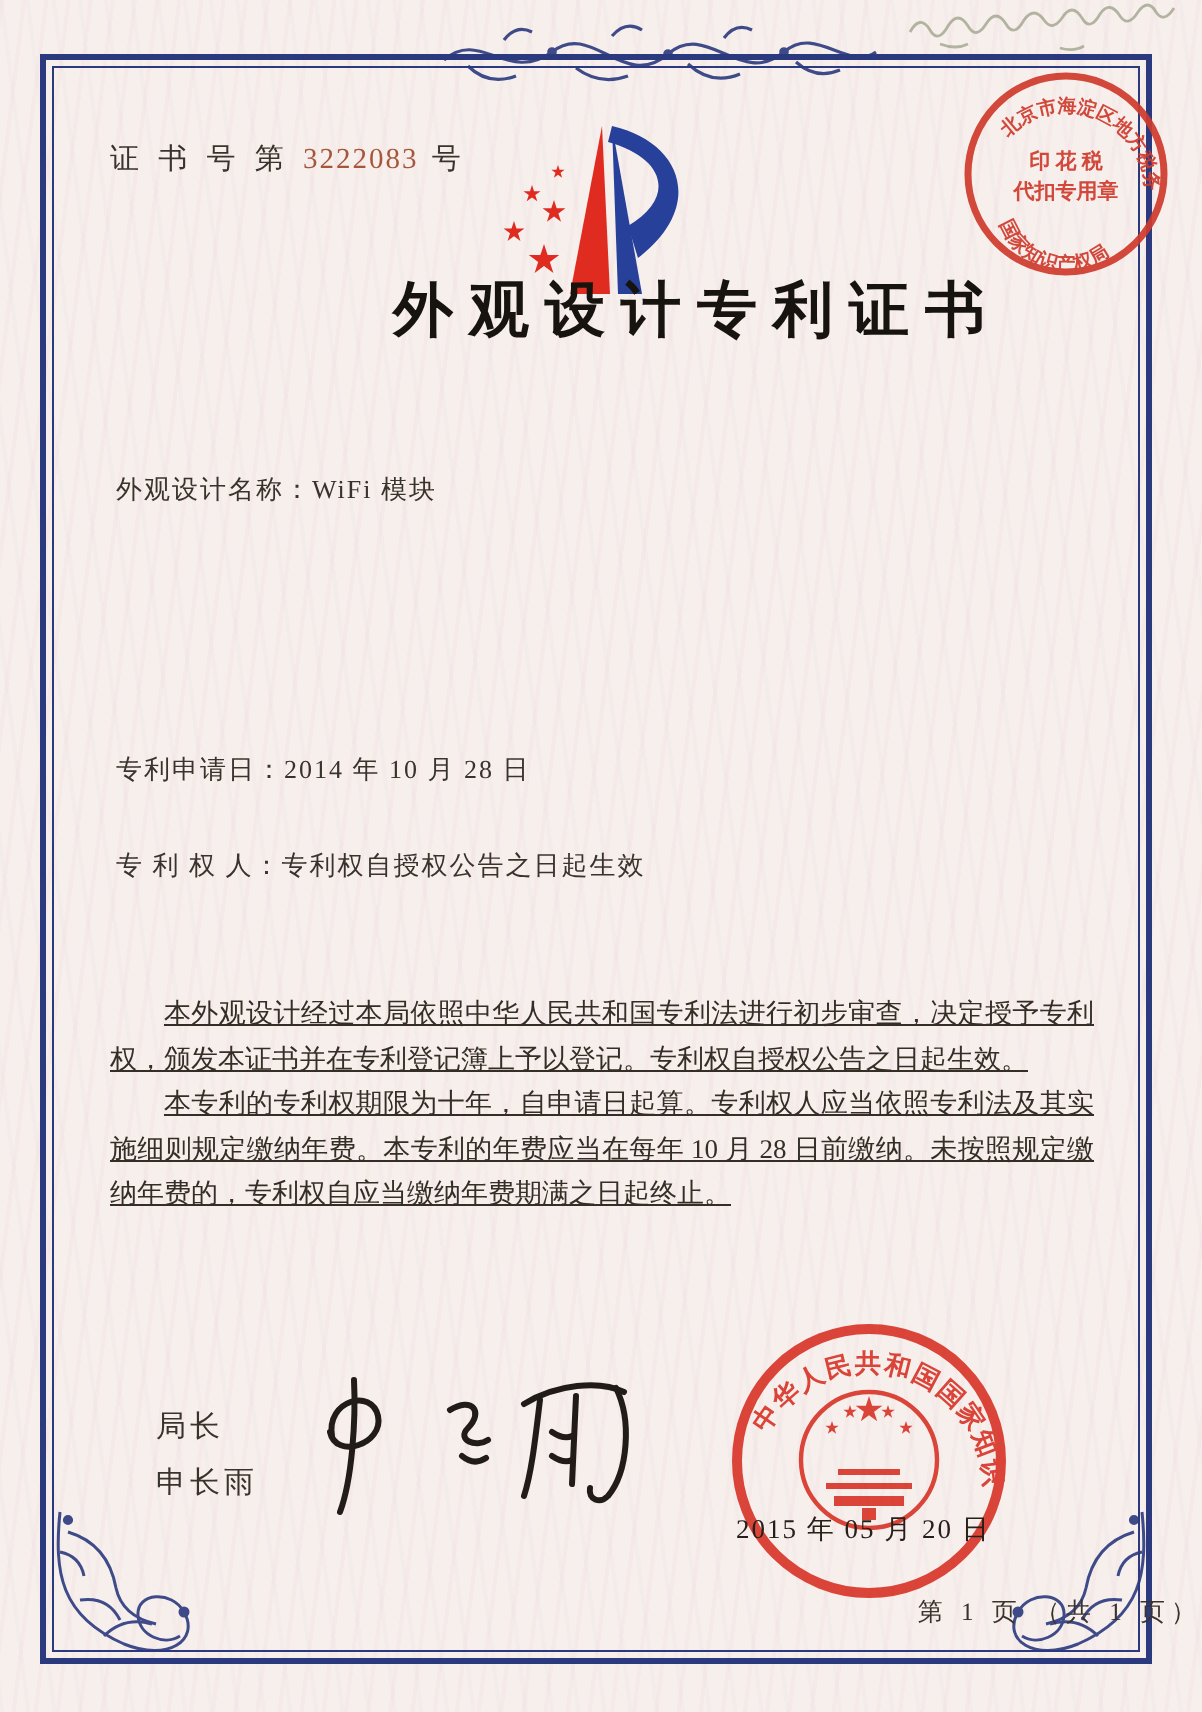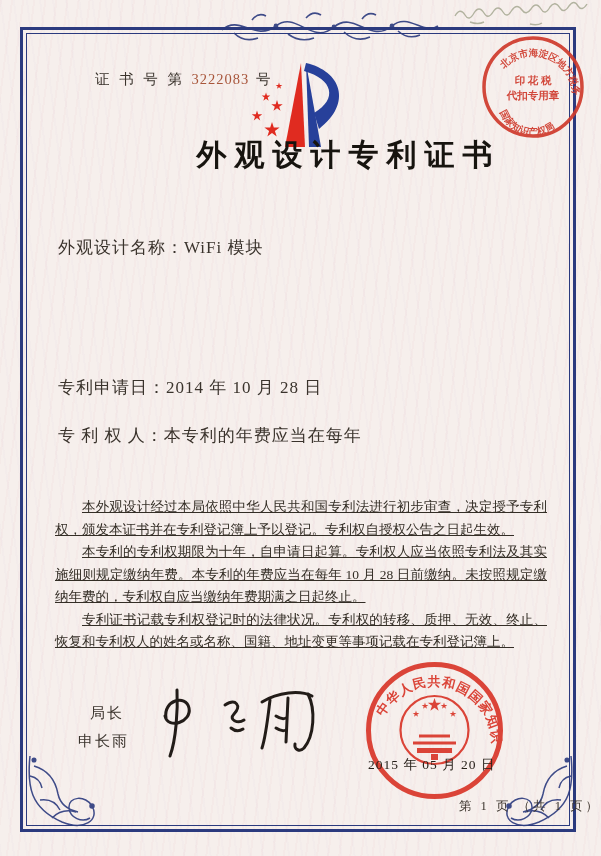--- a/index.html
+++ b/index.html
@@ -7,31 +7,31 @@
     position:relative;width:601px;height:856px;margin:0 auto;overflow:hidden;
     background-color:#f6efec;
     background-image:
       repeating-linear-gradient(97deg, rgba(221,148,160,0.055) 0 2px, rgba(255,255,255,0) 2px 11px),
       repeating-linear-gradient(83deg, rgba(186,160,204,0.04) 0 2px, rgba(255,255,255,0) 2px 13px);
     font-family:"Liberation Serif","DejaVu Serif",serif;
     color:#3a332c;
   }
   .frame-outer{position:absolute;left:20px;top:27px;width:550px;height:799px;border:3px solid #2b3a7e;}
   .frame-inner{position:absolute;inset:3px;border:1px solid #2b3a7e;}
-  .cert-no{position:absolute;left:55px;top:70px;font-size:14.5px;letter-spacing:3px;white-space:nowrap;margin-left:40px;}
+  .cert-no{position:absolute;left:55px;top:70px;font-size:14.5px;letter-spacing:3px;white-space:nowrap;}
   .cert-no .num{color:#a8563b;letter-spacing:1px;}
   .doc-title{position:absolute;left:0;top:135px;width:100%;text-align:center;
     font-size:30px;font-weight:bold;letter-spacing:8px;color:#17140f;padding-left:48px;}
   .logo{position:absolute;left:245px;top:55px;}
-  .field{position:absolute;left:58px;font-size:17px;letter-spacing:1px;white-space:nowrap;}
+  .field{position:absolute;left:58px;font-size:13px;letter-spacing:1px;white-space:nowrap;}
   .f0{top:236px}.f1{top:289px}.f2{top:332px}.f3{top:376px}.f4{top:424px}.f5{top:467px}
   .body-text{position:absolute;left:55px;top:496px;width:492px;font-size:13.5px;
     line-height:22.5px;text-align:justify;color:#342e26;text-decoration:underline;}
   .body-text p{margin:0;text-indent:2em;}
-  .signer-title{position:absolute;left:78px;top:704px;font-size:15px;letter-spacing:2px;margin-left:12px;}
+  .signer-title{position:absolute;left:78px;top:704px;font-size:15px;letter-spacing:2px;}
   .signer-name{position:absolute;left:78px;top:732px;font-size:15px;letter-spacing:2px;}
   .signature{position:absolute;left:148px;top:682px;}
   .main-seal{position:absolute;left:362px;top:658px;}
   .seal-date{position:absolute;left:368px;top:756px;font-size:13.5px;color:#262019;
     letter-spacing:1px;white-space:nowrap;z-index:3;}
   .tax-seal{position:absolute;left:480px;top:34px;}
   .footer{position:absolute;left:0;top:798px;width:100%;text-align:right;
     font-size:12.5px;letter-spacing:3px;color:#3a332c;}
   .ornaments{position:absolute;inset:0;pointer-events:none;}
   svg text{font-family:"Liberation Serif","DejaVu Serif",serif;}
@@ -105,26 +105,25 @@
       <textPath href="#txArcBottom" startOffset="12">国家知识产权局</textPath>
     </text>
     <text x="53" y="50" text-anchor="middle" font-size="10.5" font-weight="bold" fill="#cf3a2c">印 花 税</text>
     <text x="53" y="65" text-anchor="middle" font-size="10.5" font-weight="bold" fill="#cf3a2c">代扣专用章</text>
   </svg>
 
   <div class="doc-title">外观设计专利证书</div>
 
   <div class="field f0"><span>外观设计名称：</span><span>WiFi 模块</span></div>
   <div class="field f3"><span>专利申请日：</span><span>2014 年 10 月 28 日</span></div>
-  <div class="field f4"><span>专 利 权 人：</span><span>本专利的年费应当在每年</span></div>
+  <div class="field f4"><span>专 利 权 人：</span><span>专利权自授权公告之日起生效</span></div>
 
   <div class="body-text">
     <p>本外观设计经过本局依照中华人民共和国专利法进行初步审查，决定授予专利权，颁发本证书并在专利登记簿上予以登记。专利权自授权公告之日起生效。</p>
     <p>本专利的专利权期限为十年，自申请日起算。专利权人应当依照专利法及其实施细则规定缴纳年费。本专利的年费应当在每年 10 月 28 日前缴纳。未按照规定缴纳年费的，专利权自应当缴纳年费期满之日起终止。</p>
-    <p>专利证书记载专利权登记时的法律状况。专利权的转移、质押、无效、终止、恢复和专利权人的姓名或名称、国籍、地址变更等事项记载在专利登记簿上。</p>
   </div>
 
   <div class="signer-title">局长</div>
   <div class="signer-name">申长雨</div>
 
   <svg class="signature" width="180" height="80" viewBox="0 0 180 80">
     <g stroke="#221c18" stroke-width="3" fill="none" stroke-linecap="round" stroke-linejoin="round">
       <path d="M18,36 C15,18 38,12 41,26 C44,40 20,48 17,34"></path>
       <path d="M29,8 C30,28 28,58 22,74"></path>
       <path d="M77,23 C88,16 94,24 86,32 C80,38 90,42 96,38"></path>

